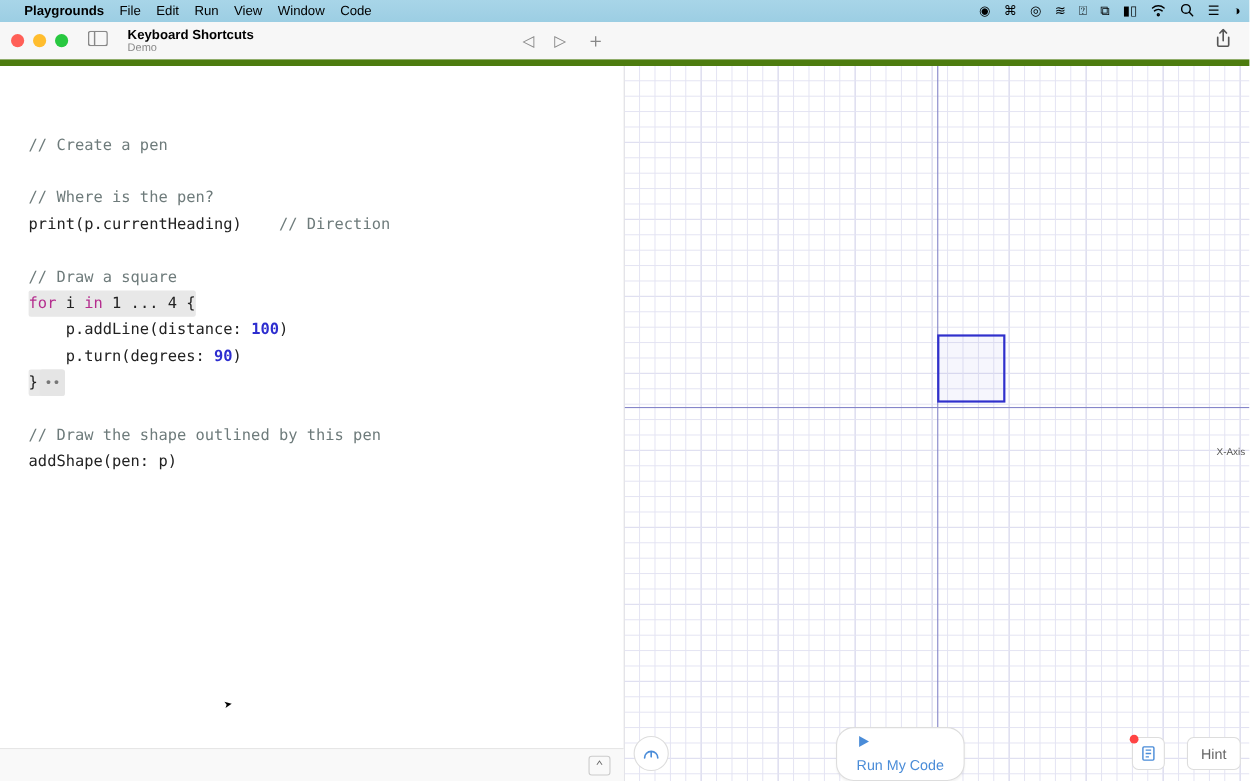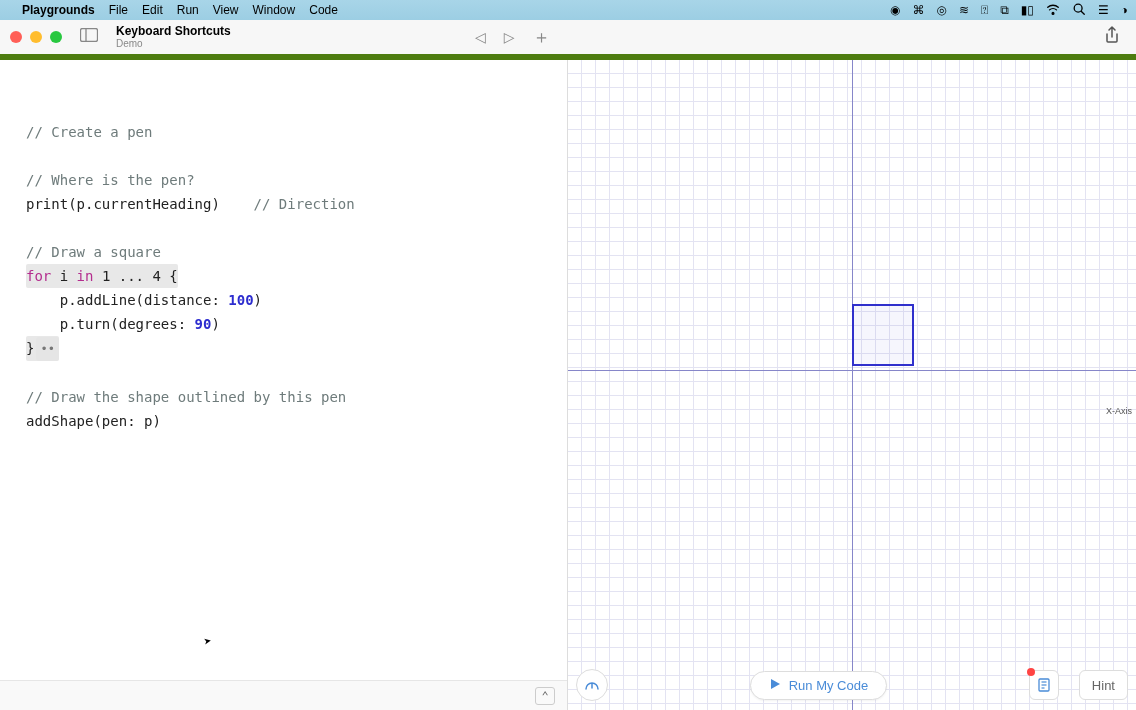--- a/index.html
+++ b/index.html
@@ -245,20 +245,21 @@
       border: 1px solid #ddd;
       border-radius: 16px;
       padding: 6px 18px;
       display:flex;
       align-items:flex-start;
       gap: 8px;
       color: #4a8cd8;
       font-size: 13px;
       font-weight: 500;
       box-shadow: 0 1px 2px rgba(0,0,0,0.05);
+      flex-direction: column;
     }
     .right-controls { display:flex; gap: 20px; align-items:center; position:relative;}
     .notes-btn {
       width: 30px;
       height: 30px;
       border-radius: 6px;
       background: #fff;
       border: 1px solid #ddd;
       display:flex;
       align-items:center;

